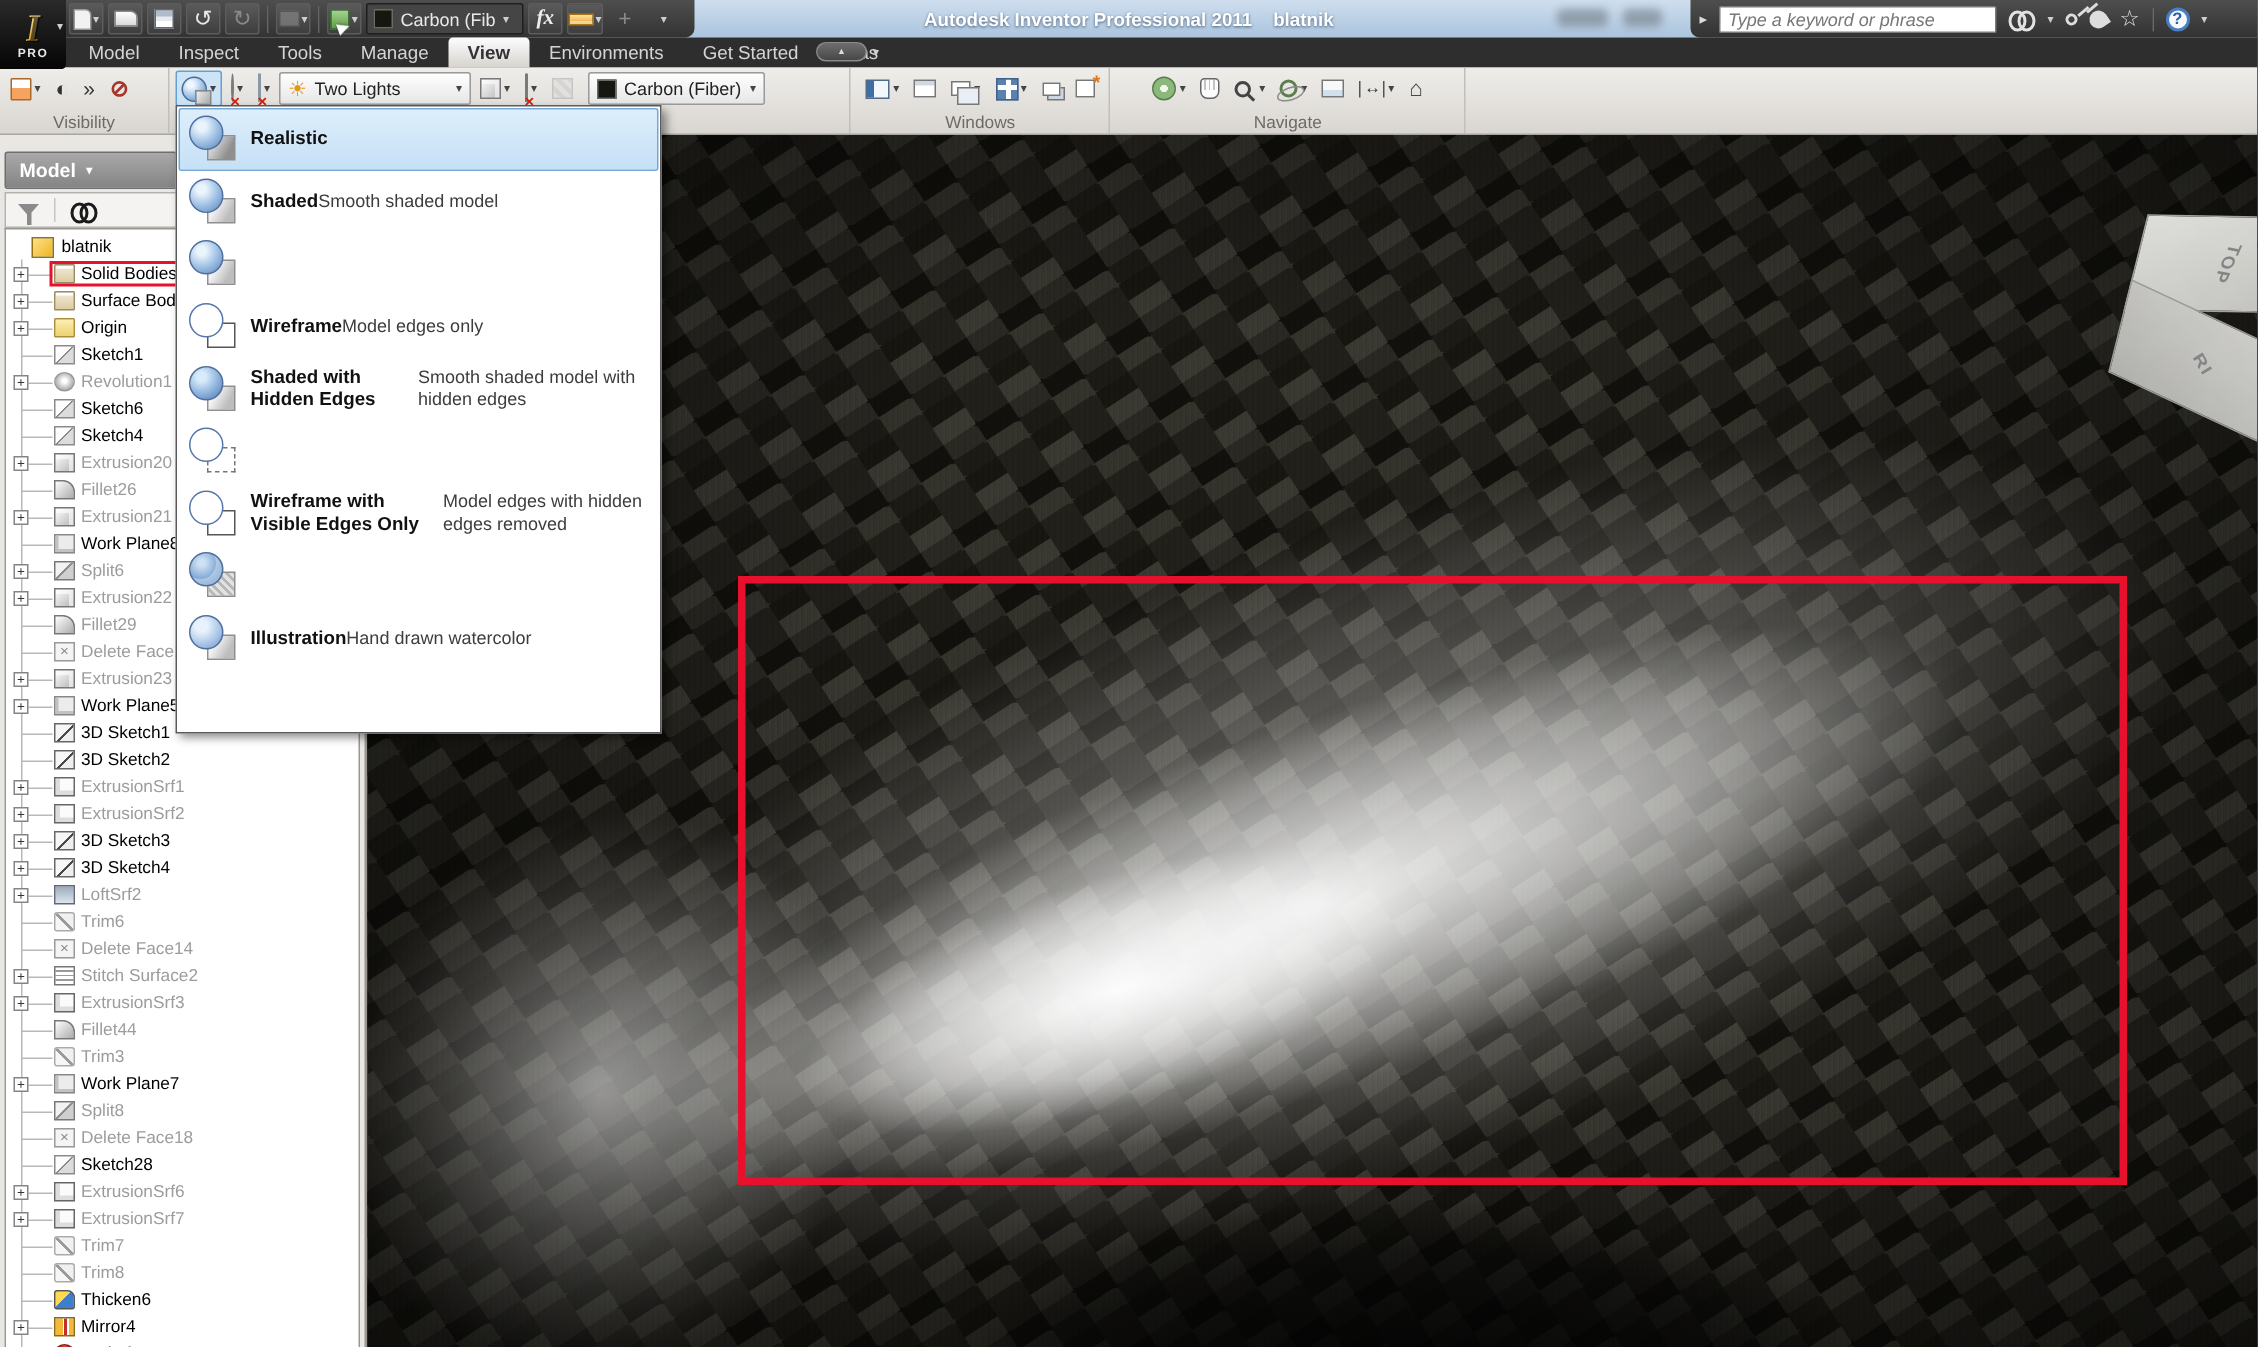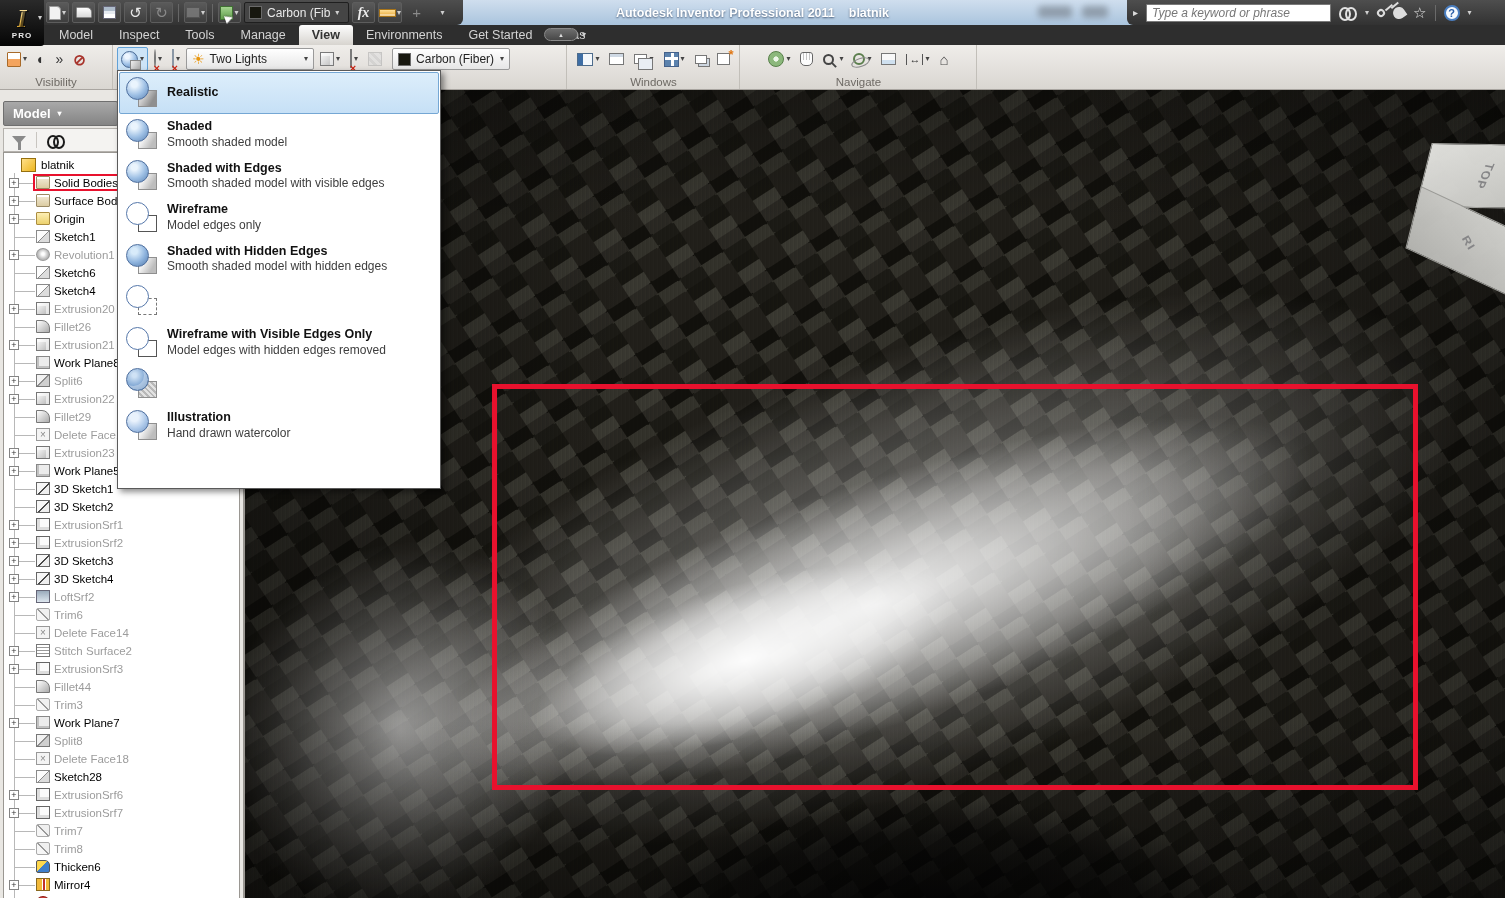--- a/index.html
+++ b/index.html
@@ -113,21 +113,21 @@
   .n-orbit::after{content:'';position:absolute;left:-4px;top:3px;width:17px;height:7px;border:1px solid #8a8a8a;border-radius:50%;transform:rotate(-18deg);}
   .n-look{width:15px;height:12px;background:#f8f8f8;border:1px solid #777;box-shadow:inset 0 -4px 0 #cfe0ef;}
   .n-ext{padding:0 2px;border-left:1px solid #555;border-right:1px solid #555;font-size:11px;color:#333;line-height:11px;}
   .n-home{color:#4a4a4a;font-size:15px;line-height:15px;}
 
   
   .stylemenu{position:absolute;left:117px;top:70px;width:324px;height:419px;background:#fff;
     border:1px solid #5a5a5a;box-shadow:3px 3px 6px rgba(0,0,0,.45);z-index:60;padding:1px;}
   .smitem{height:41.6px;display:flex;align-items:center;gap:9px;padding:0 6px;border:1px solid transparent;}
   .smitem.selected{background:linear-gradient(#ddeefb,#c6e0f6);border-color:#75a7d4;border-radius:2px;}
-  .smtext{display:flex;flex-direction:column;line-height:1.25;}
+  .smtext{display:flex;flex-direction:row;line-height:1.25;}
   .smtitle{font-size:12.5px;font-weight:bold;color:#111;}
   .smdesc{font-size:12px;color:#3d3d3d;}
   .mi{position:relative;width:32px;height:31px;flex:0 0 32px;}
   .mi::after{content:'';position:absolute;right:1px;bottom:1px;width:17px;height:15px;
     background:linear-gradient(120deg,#f2f2f2 30%,#bdbdbd 75%);border:1px solid #8f8f8f;}
   .mi::before{content:'';position:absolute;left:0;top:0;width:21px;height:21px;border-radius:50%;z-index:1;
     background:radial-gradient(circle at 35% 30%,#eaf4fd 15%,#9dbfe4 55%,#5b83b4);border:1px solid #4f6f9e;}
   .realistic-icon::after{background:linear-gradient(120deg,#cfcfcf 30%,#8f8f8f 75%);}
   .shaded-hidden-edges-icon::before{background:radial-gradient(circle at 35% 30%,#d8ebfa 15%,#8fb4de 55%,#4f77a8);}
   .wireframe-icon::before,.wireframe-hidden-edges-icon::before,.wireframe-visible-edges-icon::before{background:#fff;border:1px solid #5577aa;}
@@ -734,24 +734,20 @@
       </div>
       <div class="smitem">
         <span class="mi shaded-icon"></span>
         <span class="smtext">
           <span class="smtitle">Shaded</span>
           <span class="smdesc">Smooth shaded model</span>
         </span>
       </div>
       <div class="smitem">
         <span class="mi shaded-edges-icon"></span>
-        <span class="smtext">
-          <span class="smtitle">Shaded with Edges</span>
-          <span class="smdesc">Smooth shaded model with visible edges</span>
-        </span>
       </div>
       <div class="smitem">
         <span class="mi wireframe-icon"></span>
         <span class="smtext">
           <span class="smtitle">Wireframe</span>
           <span class="smdesc">Model edges only</span>
         </span>
       </div>
       <div class="smitem">
         <span class="mi shaded-hidden-edges-icon"></span>

